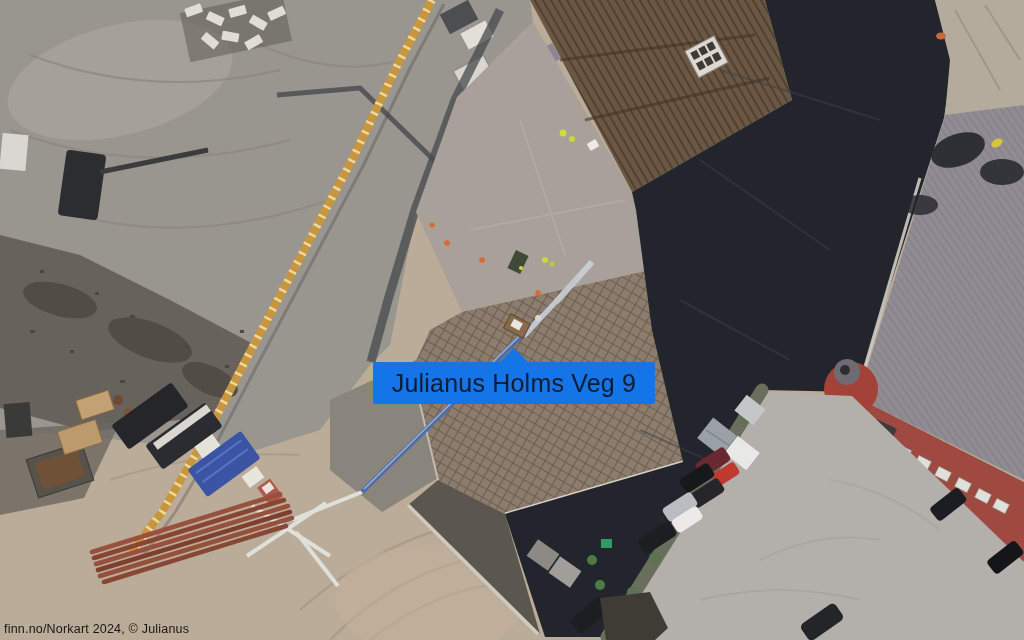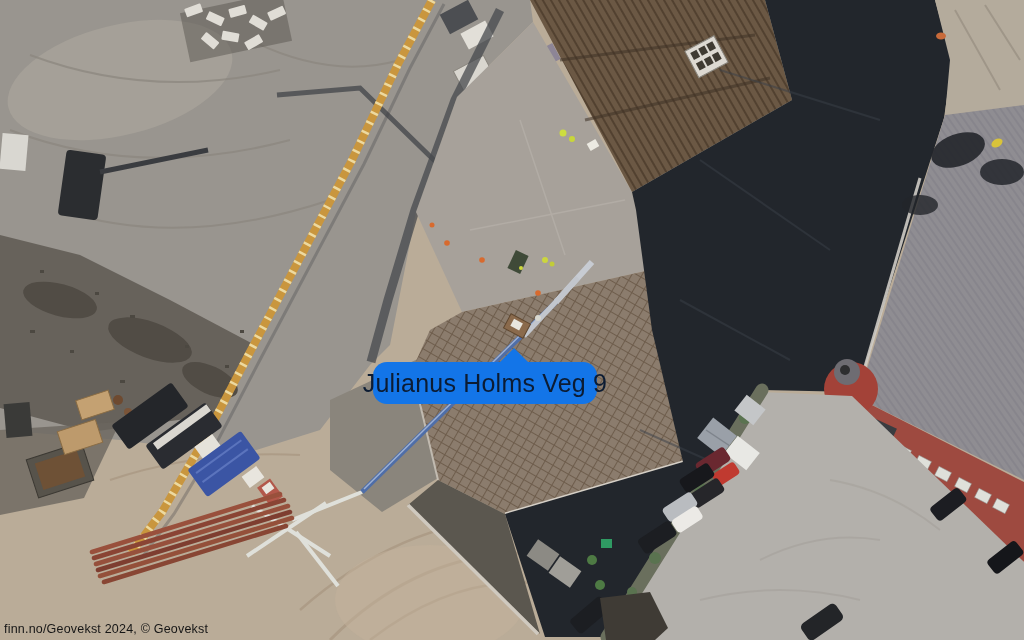--- a/index.html
+++ b/index.html
@@ -2,22 +2,22 @@
 <html><head>
 <meta charset="utf-8">
 <style>
   html,body{margin:0;padding:0;background:#222;}
   .viewport{
     position:relative;width:1024px;height:640px;overflow:hidden;
     font-family:"Liberation Sans", sans-serif;cursor:grab;
   }
   .viewport svg{position:absolute;left:0;top:0;display:block;}
   .addr-label{
-    position:absolute;left:373px;top:362px;width:224px;height:42px;
-    background:#1375e8;border-radius:14px;
+    position:absolute;left:373px;top:362px;width:282px;height:42px;
+    background:#1375e8;border-radius:2px;
     display:flex;align-items:center;justify-content:center;
     color:#0c1c33;font-size:25px;font-weight:500;letter-spacing:.2px;
     white-space:nowrap;user-select:none;
   }
   .addr-label::before{
     content:"";position:absolute;top:-14px;left:126px;
     border-left:15px solid transparent;border-right:15px solid transparent;
     border-bottom:15px solid #1375e8;
   }
   .attribution{
@@ -326,15 +326,15 @@
       <rect x="511" y="321" width="10" height="8" fill="#e8e6df"></rect>
     </g>
     <circle cx="538" cy="318" r="3" fill="#d8d8d0"></circle>
   </g>
 </svg>
 
 <div class="addr-label">
   <span>Julianus Holms Veg 9</span>
 </div>
 
-<div class="attribution">finn.no/Geovekst 2024, © Geovekst</div>
+<div class="attribution">finn.no/Norkart 2024, © Julianus</div>
 
 </div>
 
 </body></html>

